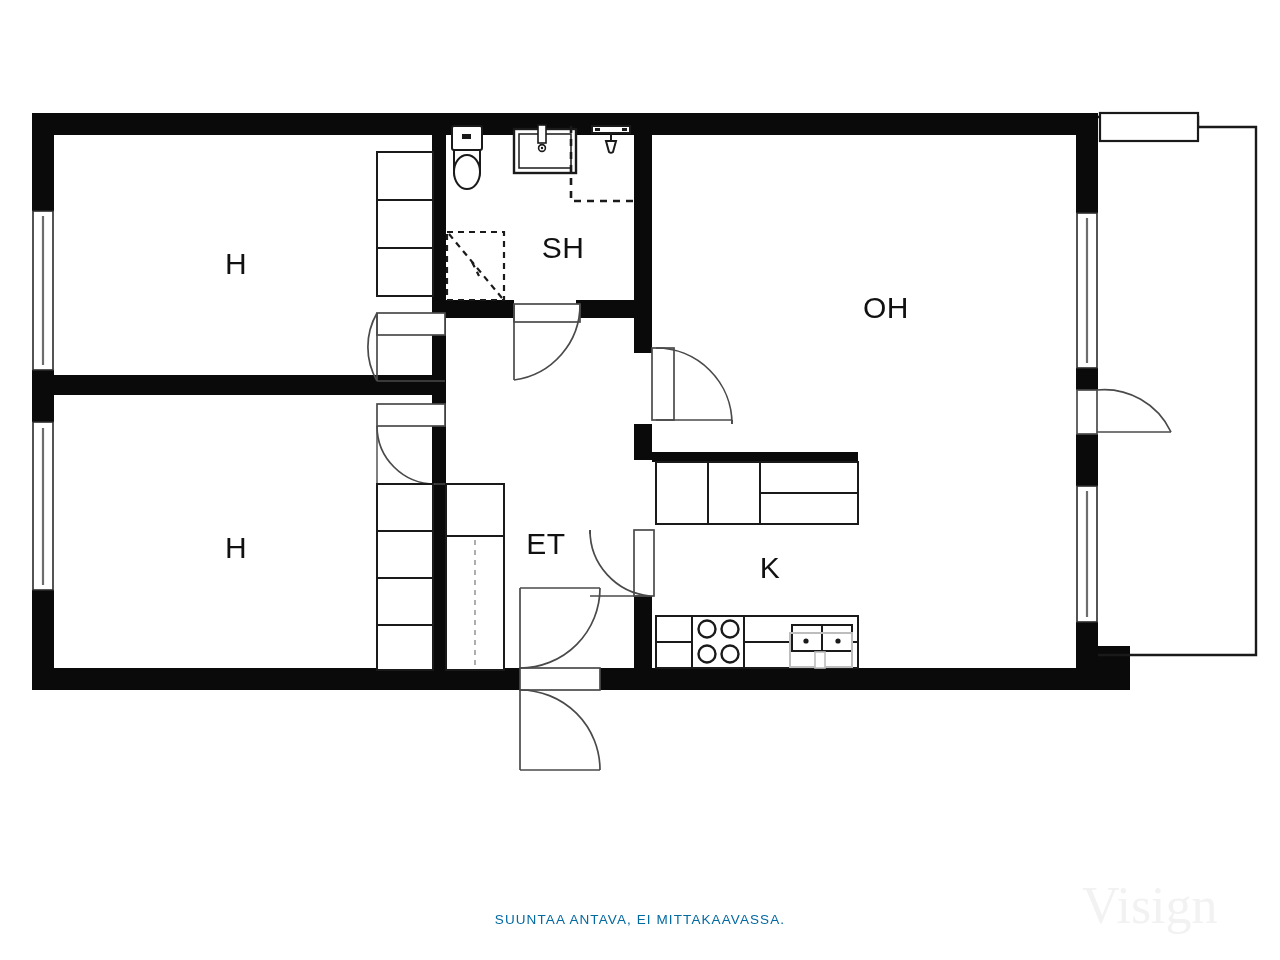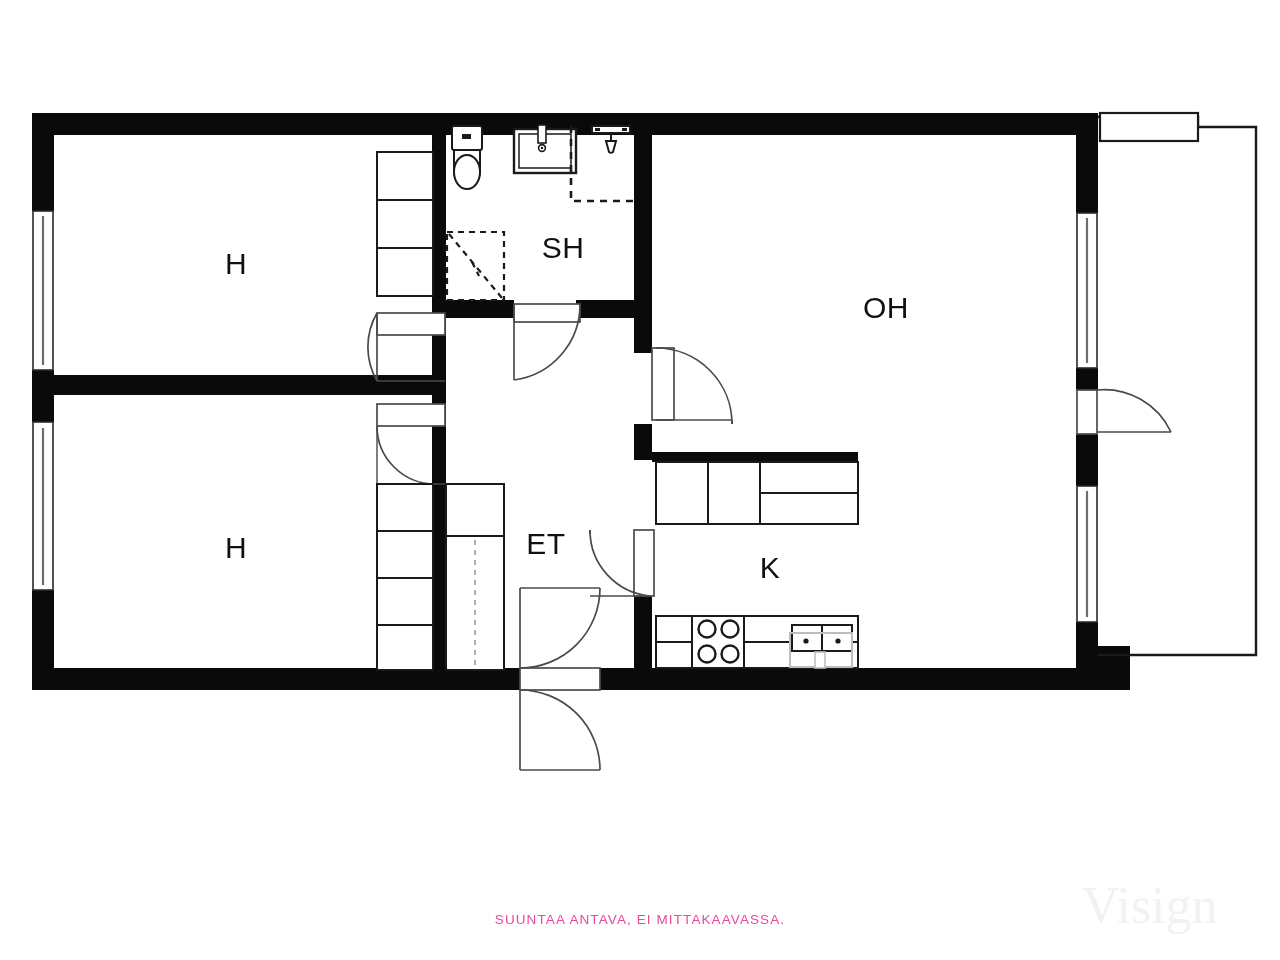--- a/index.html
+++ b/index.html
@@ -39,21 +39,21 @@
   }
   .caption {
     position: absolute;
     left: 0;
     top: 912px;
     width: 1280px;
     text-align: center;
     font-family: "Liberation Sans", sans-serif;
     font-size: 13.5px;
     letter-spacing: 1.1px;
-    color: #ec4899;
+    color: #0369a1;
     user-select: none;
   }
   .watermark {
     position: absolute;
     left: 1082px;
     top: 880px;
     width: 180px;
     text-align: left;
     font-family: "Liberation Serif", serif;
     font-size: 52px;

